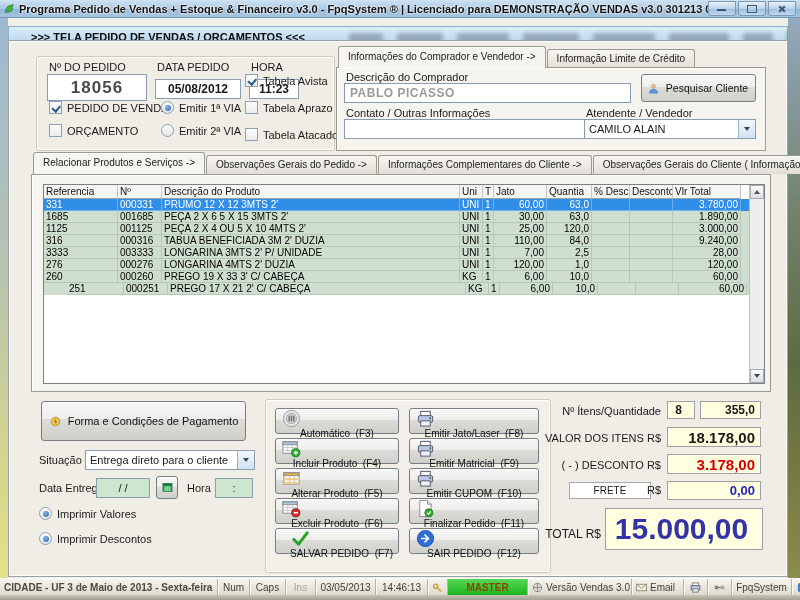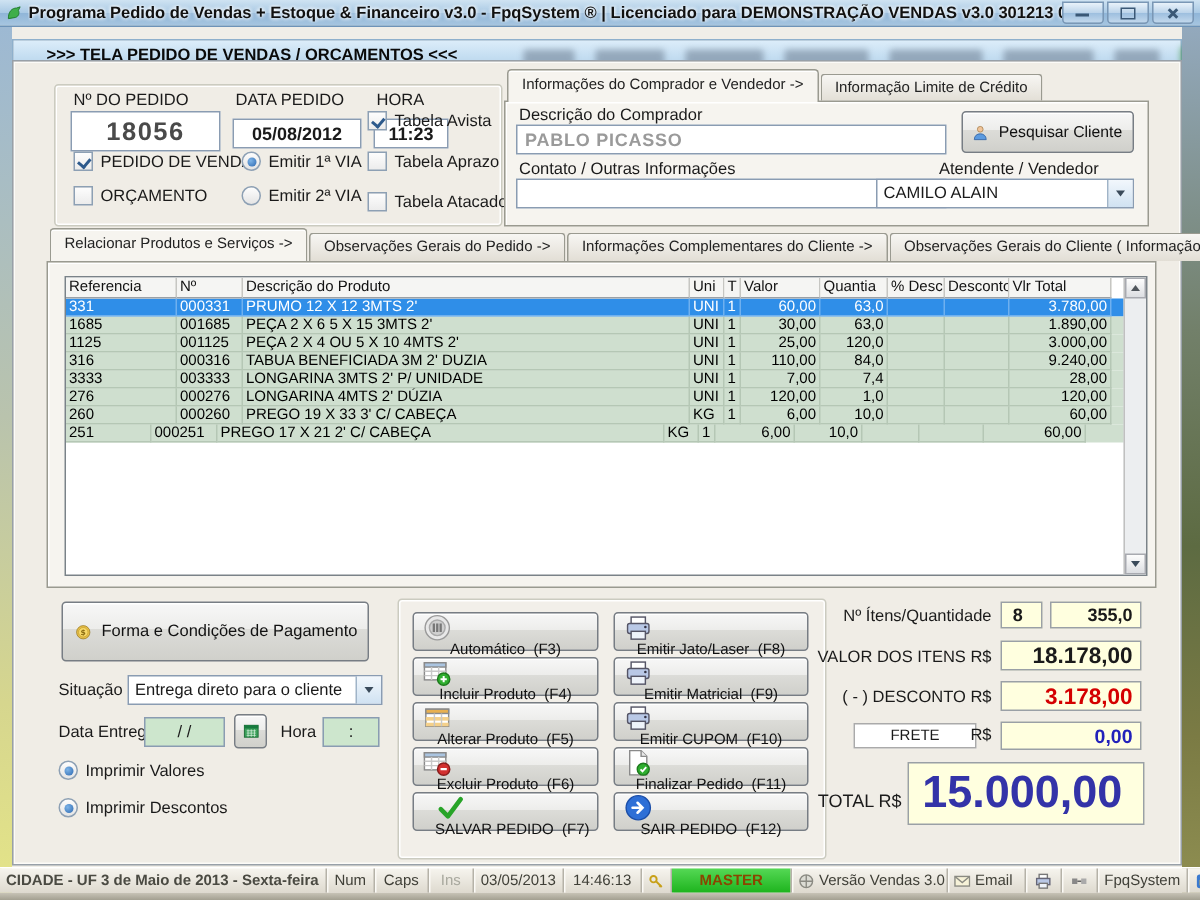--- a/index.html
+++ b/index.html
@@ -172,21 +172,21 @@
       <span class="sicon" style="margin-left:6px;">
           <svg viewBox="0 0 18 18" width="17" height="17">
             <circle cx="9" cy="5.2" r="3.1" fill="#f0c49a" stroke="#b08a5a"></circle>
             <path d="M2.5 16.5c0-4.2 3-6.3 6.5-6.3s6.5 2.1 6.5 6.3z" fill="#5a9ae0" stroke="#3a6aa8"></path>
           </svg>
         </span>
       <span class="blabel" style="font-size:10.5px;">Pesquisar Cliente</span>
     </div>
     <span class="lbl" style="left:337px;top:66px;z-index:2;">Contato / Outras Informações</span>
     <div class="field" style="left:335px;top:78px;width:287px;height:20px;z-index:2;"></div>
-    <span class="lbl" style="left:577px;top:66px;z-index:2;margin-left:40px;">Atendente / Vendedor</span>
+    <span class="lbl" style="left:577px;top:66px;z-index:2;">Atendente / Vendedor</span>
     <div class="combo" style="left:575px;top:78px;width:172px;height:20px;z-index:2;">
       <span class="cval">CAMILO ALAIN</span>
       <span class="cbtn">
           <span class="arrow-dn"></span>
         </span>
     </div>
 
     <div class="tabstrip" style="left:24px;top:114px;">
         <div class="tab active">Relacionar Produtos e Serviços  -&gt;</div>
         <div class="tab">Observações Gerais do Pedido  -&gt;</div>
@@ -194,21 +194,21 @@
         <div class="tab">Observações Gerais do Cliente ( Informação Interna )</div>
       </div>
     <div class="tabpanel" style="left:22px;top:133px;width:740px;height:218px;"></div>
     <div class="grid" style="left:34px;top:143px;width:722px;height:200px;z-index:2;">
       <div class="ghead grow">
           <span class="gcell" style="width: 74px;">Referencia</span>
           <span class="gcell" style="width: 44px;">Nº</span>
           <span class="gcell" style="width: 298px;">Descrição do Produto</span>
           <span class="gcell" style="width: 23px;">Uni</span>
           <span class="gcell" style="width: 11px;">T</span>
-          <span class="gcell" style="width: 53px;">Valor</span>
+          <span class="gcell" style="width: 53px;">Jato</span>
           <span class="gcell" style="width: 45px;">Quantia</span>
           <span class="gcell" style="width: 38px;">% Desc.</span>
           <span class="gcell" style="width: 43px;">Desconto</span>
           <span class="gcell" style="width: 68px;">Vlr Total</span>
         </div>
       <div class="gbody">
           <div class="grow sel">
             <span class="gcell" style="width: 74px;">331</span>
             <span class="gcell" style="width: 44px;">000331</span>
             <span class="gcell" style="width: 298px;">PRUMO 12 X 12 3MTS 2'</span>
@@ -256,21 +256,21 @@
             <span class="gcell" style="width: 43px;"></span>
             <span class="gcell" style="width: 68px; text-align: right;">9.240,00</span>
           </div>
           <div class="grow">
             <span class="gcell" style="width: 74px;">3333</span>
             <span class="gcell" style="width: 44px;">003333</span>
             <span class="gcell" style="width: 298px;">LONGARINA 3MTS 2' P/ UNIDADE</span>
             <span class="gcell" style="width: 23px;">UNI</span>
             <span class="gcell" style="width: 11px;">1</span>
             <span class="gcell" style="width: 53px; text-align: right;">7,00</span>
-            <span class="gcell" style="width: 45px; text-align: right;">7,4</span>
+            <span class="gcell" style="width: 45px; text-align: right;">2,5</span>
             <span class="gcell" style="width: 38px;"></span>
             <span class="gcell" style="width: 43px;"></span>
             <span class="gcell" style="width: 68px; text-align: right;">28,00</span>
           </div>
           <div class="grow">
             <span class="gcell" style="width: 74px;">276</span>
             <span class="gcell" style="width: 44px;">000276</span>
             <span class="gcell" style="width: 298px;">LONGARINA 4MTS 2' DÚZIA</span>
             <span class="gcell" style="width: 23px;">UNI</span>
             <span class="gcell" style="width: 11px;">1</span>
@@ -286,21 +286,21 @@
             <span class="gcell" style="width: 298px;">PREGO 19 X 33 3' C/ CABEÇA</span>
             <span class="gcell" style="width: 23px;">KG</span>
             <span class="gcell" style="width: 11px;">1</span>
             <span class="gcell" style="width: 53px; text-align: right;">6,00</span>
             <span class="gcell" style="width: 45px; text-align: right;">10,0</span>
             <span class="gcell" style="width: 38px;"></span>
             <span class="gcell" style="width: 43px;"></span>
             <span class="gcell" style="width: 68px; text-align: right;">60,00</span>
           </div>
           <div class="grow">
-            <span class="gcell" style="width: 57px;">251</span>
+            <span class="gcell" style="width: 57px; margin-left: 23px;">251</span>
             <span class="gcell" style="width: 44px;">000251</span>
             <span class="gcell" style="width: 298px;">PREGO 17 X 21 2' C/ CABEÇA</span>
             <span class="gcell" style="width: 23px;">KG</span>
             <span class="gcell" style="width: 11px;">1</span>
             <span class="gcell" style="width: 53px; text-align: right;">6,00</span>
             <span class="gcell" style="width: 45px; text-align: right;">10,0</span>
             <span class="gcell" style="width: 38px;"></span>
             <span class="gcell" style="width: 43px;"></span>
             <span class="gcell" style="width: 68px; text-align: right;">60,00</span>
           </div>

